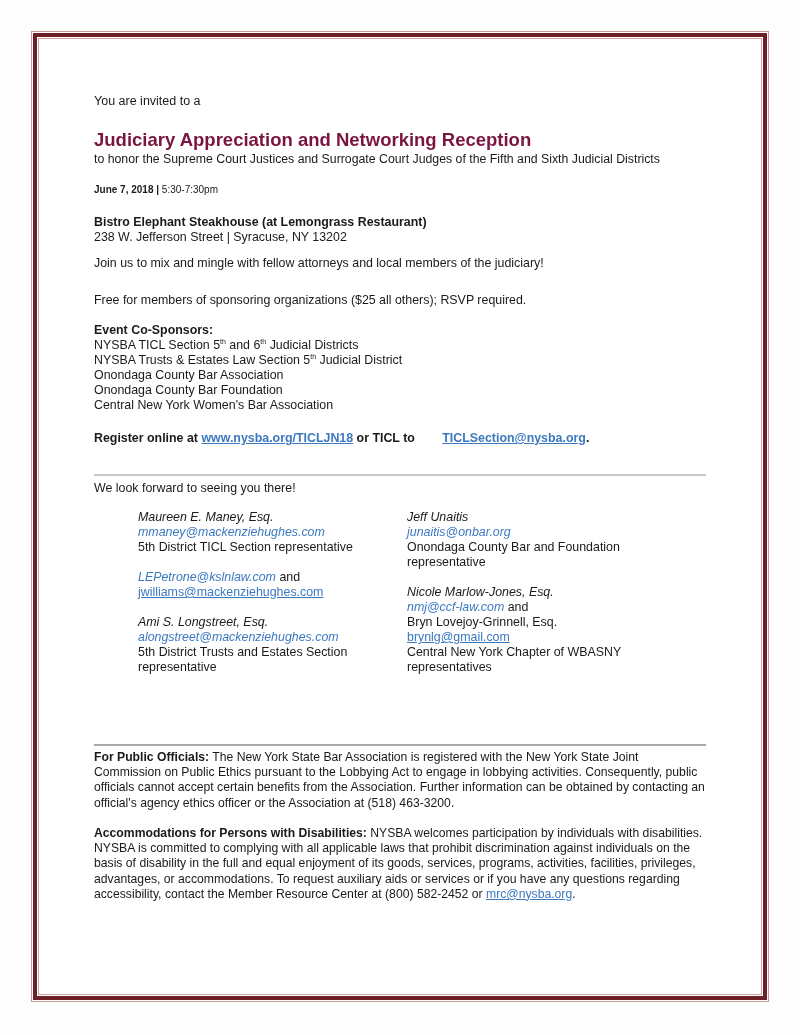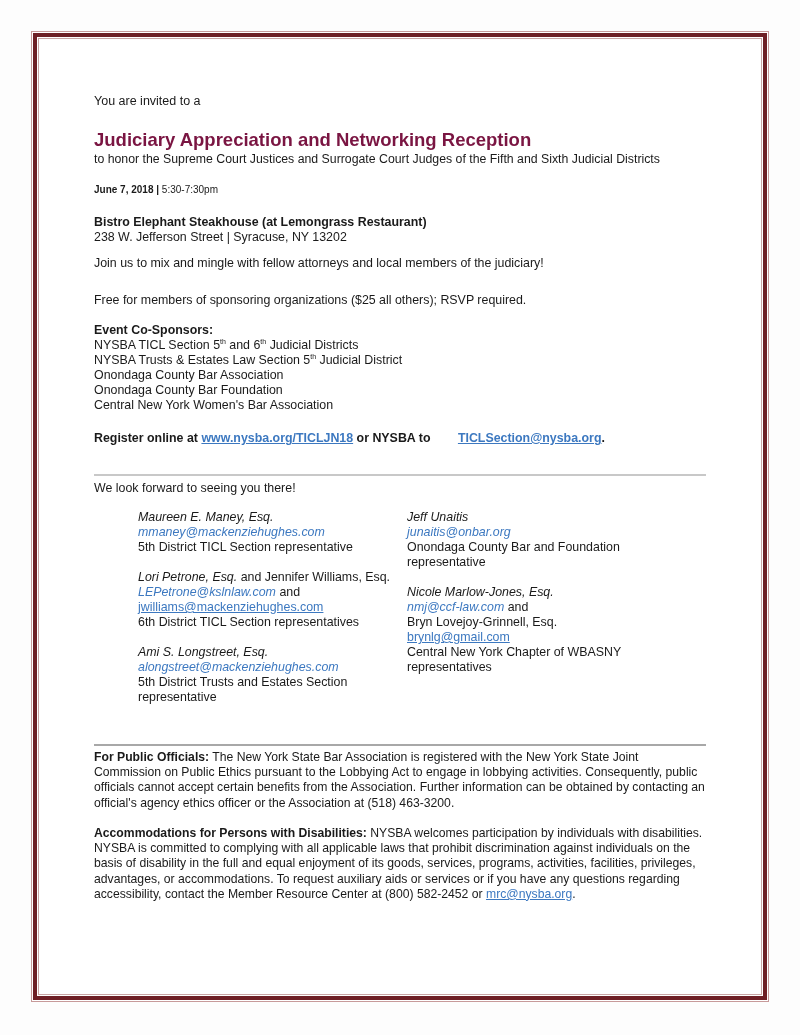--- a/index.html
+++ b/index.html
@@ -87,37 +87,35 @@
 
   <div class="abs sponsors">
     <div class="hdr">Event Co-Sponsors:</div>
     <div><span>NYSBA TICL Section 5</span><sup>th</sup><span style="white-space:pre"> and 6</span><sup>th</sup><span style="white-space:pre"> Judicial Districts</span></div>
     <div><span>NYSBA Trusts &amp; Estates Law Section 5</span><sup>th</sup><span style="white-space:pre"> Judicial District</span></div>
     <div>Onondaga County Bar Association</div>
     <div>Onondaga County Bar Foundation</div>
     <div>Central New York Women's Bar Association</div>
   </div>
 
-  <div class="abs register" style="white-space:pre"><span>Register online at </span><a>www.nysba.org/TICLJN18</a><span> or NYSBA to </span><a class="bold-link">TICLSection@nysba.org</a><span>.</span></div>
+  <div class="abs register" style="white-space:pre"><span>Register online at </span><a>www.nysba.org/TICLJN18</a><span> or TICL to </span><a class="bold-link">TICLSection@nysba.org</a><span>.</span></div>
 
   <div class="rule rule1"></div>
 
   <div class="abs lookforward">We look forward to seeing you there!</div>
 
   <div class="col col-left">
     <div class="contact">
       <div class="name">Maureen E. Maney, Esq.</div>
       <div><a class="email">mmaney@mackenziehughes.com</a></div>
       <div>5th District TICL Section representative</div>
     </div>
     <div class="contact">
-      <div style="white-space:pre"><span class="name">Lori Petrone, Esq.</span><span> and Jennifer Williams, Esq.</span></div>
       <div style="white-space:pre"><a class="email">LEPetrone@kslnlaw.com</a><span> and</span></div>
       <div><a class="email u">jwilliams@mackenziehughes.com</a></div>
-      <div>6th District TICL Section representatives</div>
     </div>
     <div class="contact">
       <div class="name">Ami S. Longstreet, Esq.</div>
       <div><a class="email">alongstreet@mackenziehughes.com</a></div>
       <div>5th District Trusts and Estates Section</div>
       <div>representative</div>
     </div>
   </div>
 
   <div class="col col-right">

